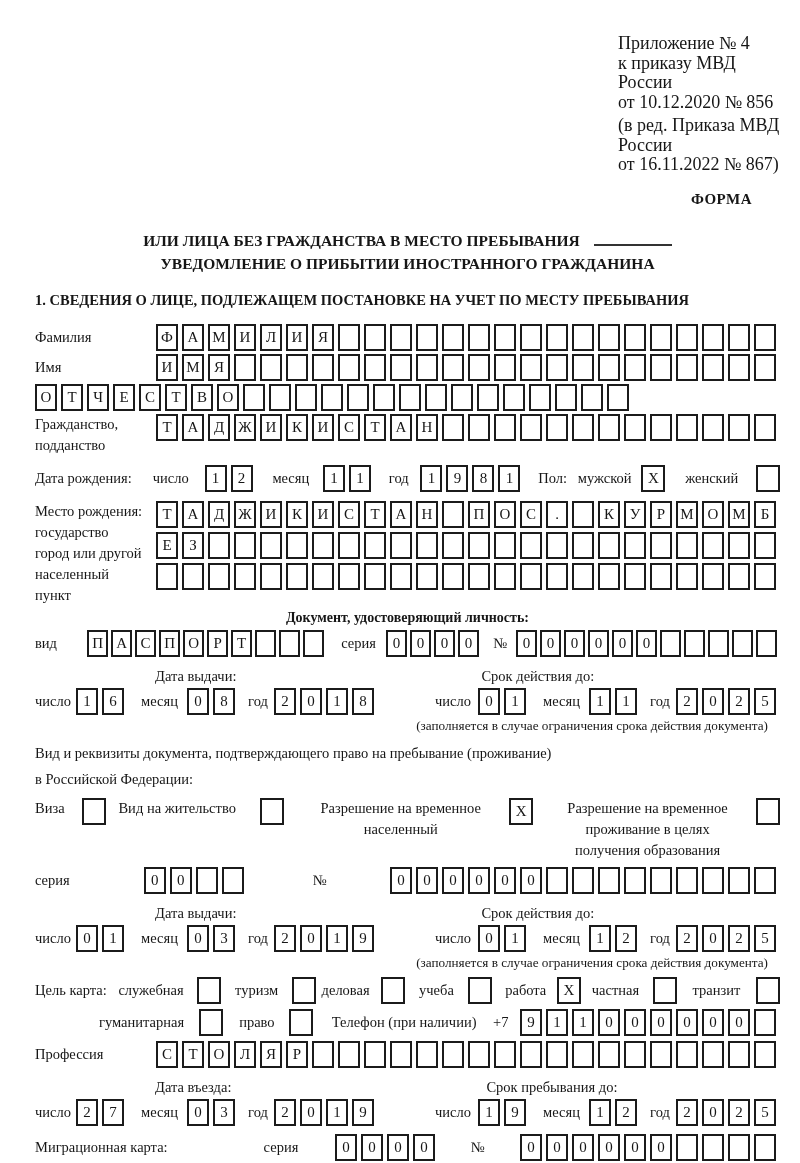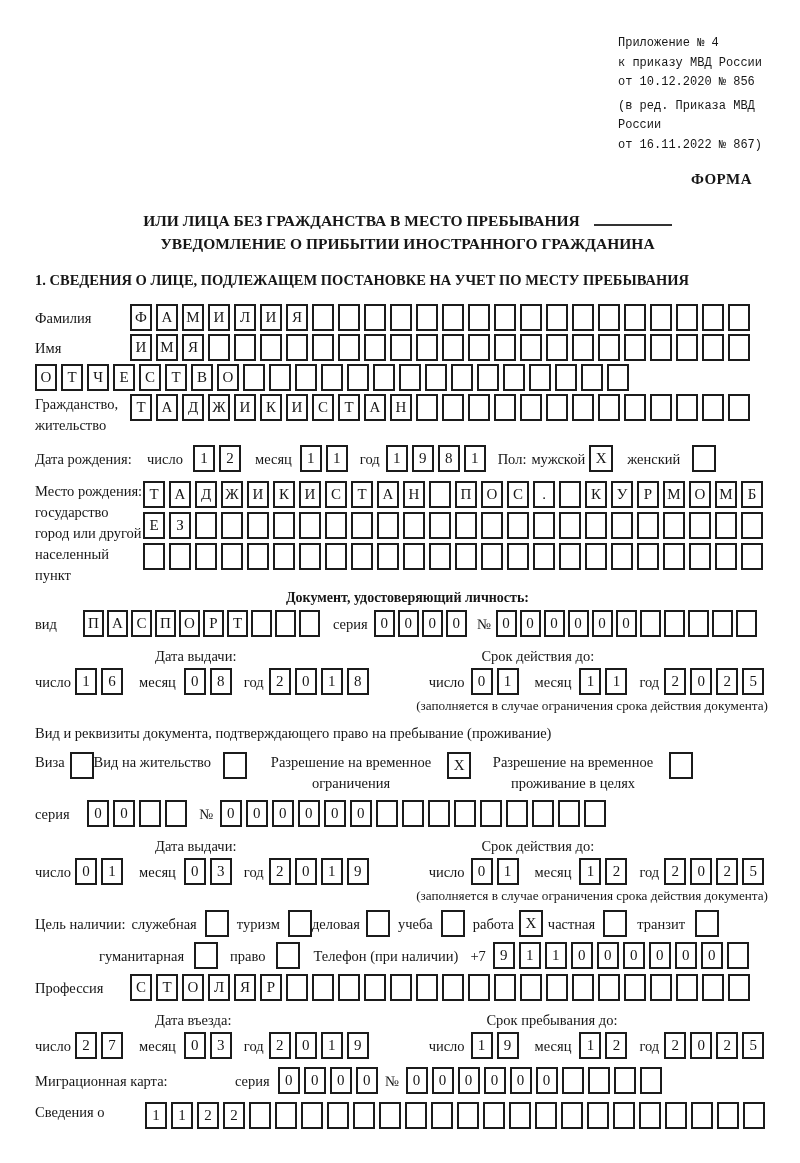--- a/index.html
+++ b/index.html
@@ -1,28 +1,28 @@
 <!DOCTYPE html>
 <html><head>
 <meta charset="utf-8">
 <style>
   html,body{margin:0;padding:0;background:#ffffff;}
   body{width:800px;height:1163px;overflow:hidden;color:#161616;
        font-family:"Liberation Serif","DejaVu Serif",serif;}
   .page{box-sizing:border-box;width:800px;height:1163px;padding:34px 20px 0 35px;}
 
-  .appendix{margin-left:583px;font-size:12px;line-height:19.5px;font-family:Liberation Mono, monospace;}
+  .appendix{margin-left:583px;font-size:18px;line-height:19.5px;}
   .appendix .ed{margin-top:4px;}
   .forma{text-align:right;font-weight:bold;font-size:15px;margin:16px 28px 0 0;letter-spacing:.5px;}
 
   .title{text-align:center;font-weight:bold;font-size:15.5px;line-height:23px;margin-top:21px;}
   .tline{display:inline-block;width:78px;border-bottom:2px solid #333;margin-left:14px;vertical-align:baseline;}
   .sec1{font-weight:bold;font-size:14.5px;margin-top:17px;}
 
-  .row{display:flex;align-items:center;margin-bottom:3px;}
+  .row{display:flex;align-items:center;margin-bottom:3px;justify-content:space-between;}
   .row.top{align-items:flex-start;}
   .lbl{font-size:14.5px;line-height:20px;white-space:nowrap;flex:none;}
   .lblcol{font-size:14.5px;line-height:21px;flex:none;}
   .boxes{display:flex;flex:none;}
   .cbox{box-sizing:border-box;flex:none;width:22px;height:27px;border:2px solid #1b1b1b;
         margin-right:4px;text-align:center;font-size:15px;line-height:23px;}
   .tight .cbox{width:21px;margin-right:3px;}
   .cb .cbox{width:24px;height:27px;margin-right:0;}
   .dochead{font-weight:bold;font-size:14px;text-align:center;margin:4px 0 4px 0;}
   .datelbls{display:flex;font-size:14.5px;margin:11px 0 3px 0;}
@@ -136,21 +136,21 @@
         <span class="cbox"></span>
         <span class="cbox"></span>
         <span class="cbox"></span>
         <span class="cbox"></span>
       </span>
   </div>
 
   <div class="row top" style="margin-bottom:9px">
     <div class="lblcol" style="width:95px">
       <div>Гражданство,</div>
-      <div>жительство</div>
+      <div>подданство</div>
     </div>
     <span class="boxes">
         <span class="cbox">Т</span>
         <span class="cbox">А</span>
         <span class="cbox">Д</span>
         <span class="cbox">Ж</span>
         <span class="cbox">И</span>
         <span class="cbox">К</span>
         <span class="cbox">И</span>
         <span class="cbox">С</span>
@@ -369,40 +369,42 @@
         <span class="cbox">2</span>
         <span class="cbox">0</span>
         <span class="cbox">2</span>
         <span class="cbox">5</span>
       </span>
   </div>
 
   <div class="note">(заполняется в случае ограничения срока действия документа)</div>
 
   <div class="resline">Вид и реквизиты документа, подтверждающего право на пребывание (проживание)</div>
+  <div class="resline">в Российской Федерации:</div>
 
   <div class="row top" style="margin:6px 0 6px">
     <span class="lbl">Виза</span>
     <span class="boxes cb" style="margin-left:5px">
         <span class="cbox"></span>
       </span>
     <span class="lbl" style="">Вид на жительство</span>
     <span class="boxes cb" style="margin-left:12px">
         <span class="cbox"></span>
       </span>
     <div class="ctr2" style="width:180px;margin-left:14px">
       <div>Разрешение на временное</div>
-      <div>ограничения</div>
+      <div>населенный</div>
     </div>
     <span class="boxes cb" style="margin-left:6px">
         <span class="cbox">X</span>
       </span>
     <div class="ctr2" style="width:180px;margin-left:12px">
       <div>Разрешение на временное</div>
       <div>проживание в целях</div>
+      <div>получения образования</div>
     </div>
     <span class="boxes cb" style="margin-left:6px">
         <span class="cbox"></span>
       </span>
   </div>
 
   <div class="row">
     <span class="lbl" style="width:52px">серия</span>
     <span class="boxes">
         <span class="cbox">0</span>
@@ -468,21 +470,21 @@
         <span class="cbox">2</span>
         <span class="cbox">0</span>
         <span class="cbox">2</span>
         <span class="cbox">5</span>
       </span>
   </div>
 
   <div class="note">(заполняется в случае ограничения срока действия документа)</div>
 
   <div class="row" style="margin-top:6px">
-    <span class="lbl">Цель наличии:</span>
+    <span class="lbl">Цель карта:</span>
     <span class="lbl" style="margin-left:6px">служебная</span>
     <span class="boxes cb" style="margin-left:8px">
         <span class="cbox"></span>
       </span>
     <span class="lbl" style="margin-left:8px">туризм</span>
     <span class="boxes cb" style="margin-left:8px">
         <span class="cbox"></span>
       </span>
     <span class="lbl" style="margin-left:0">деловая</span>
     <span class="boxes cb" style="margin-left:6px">

